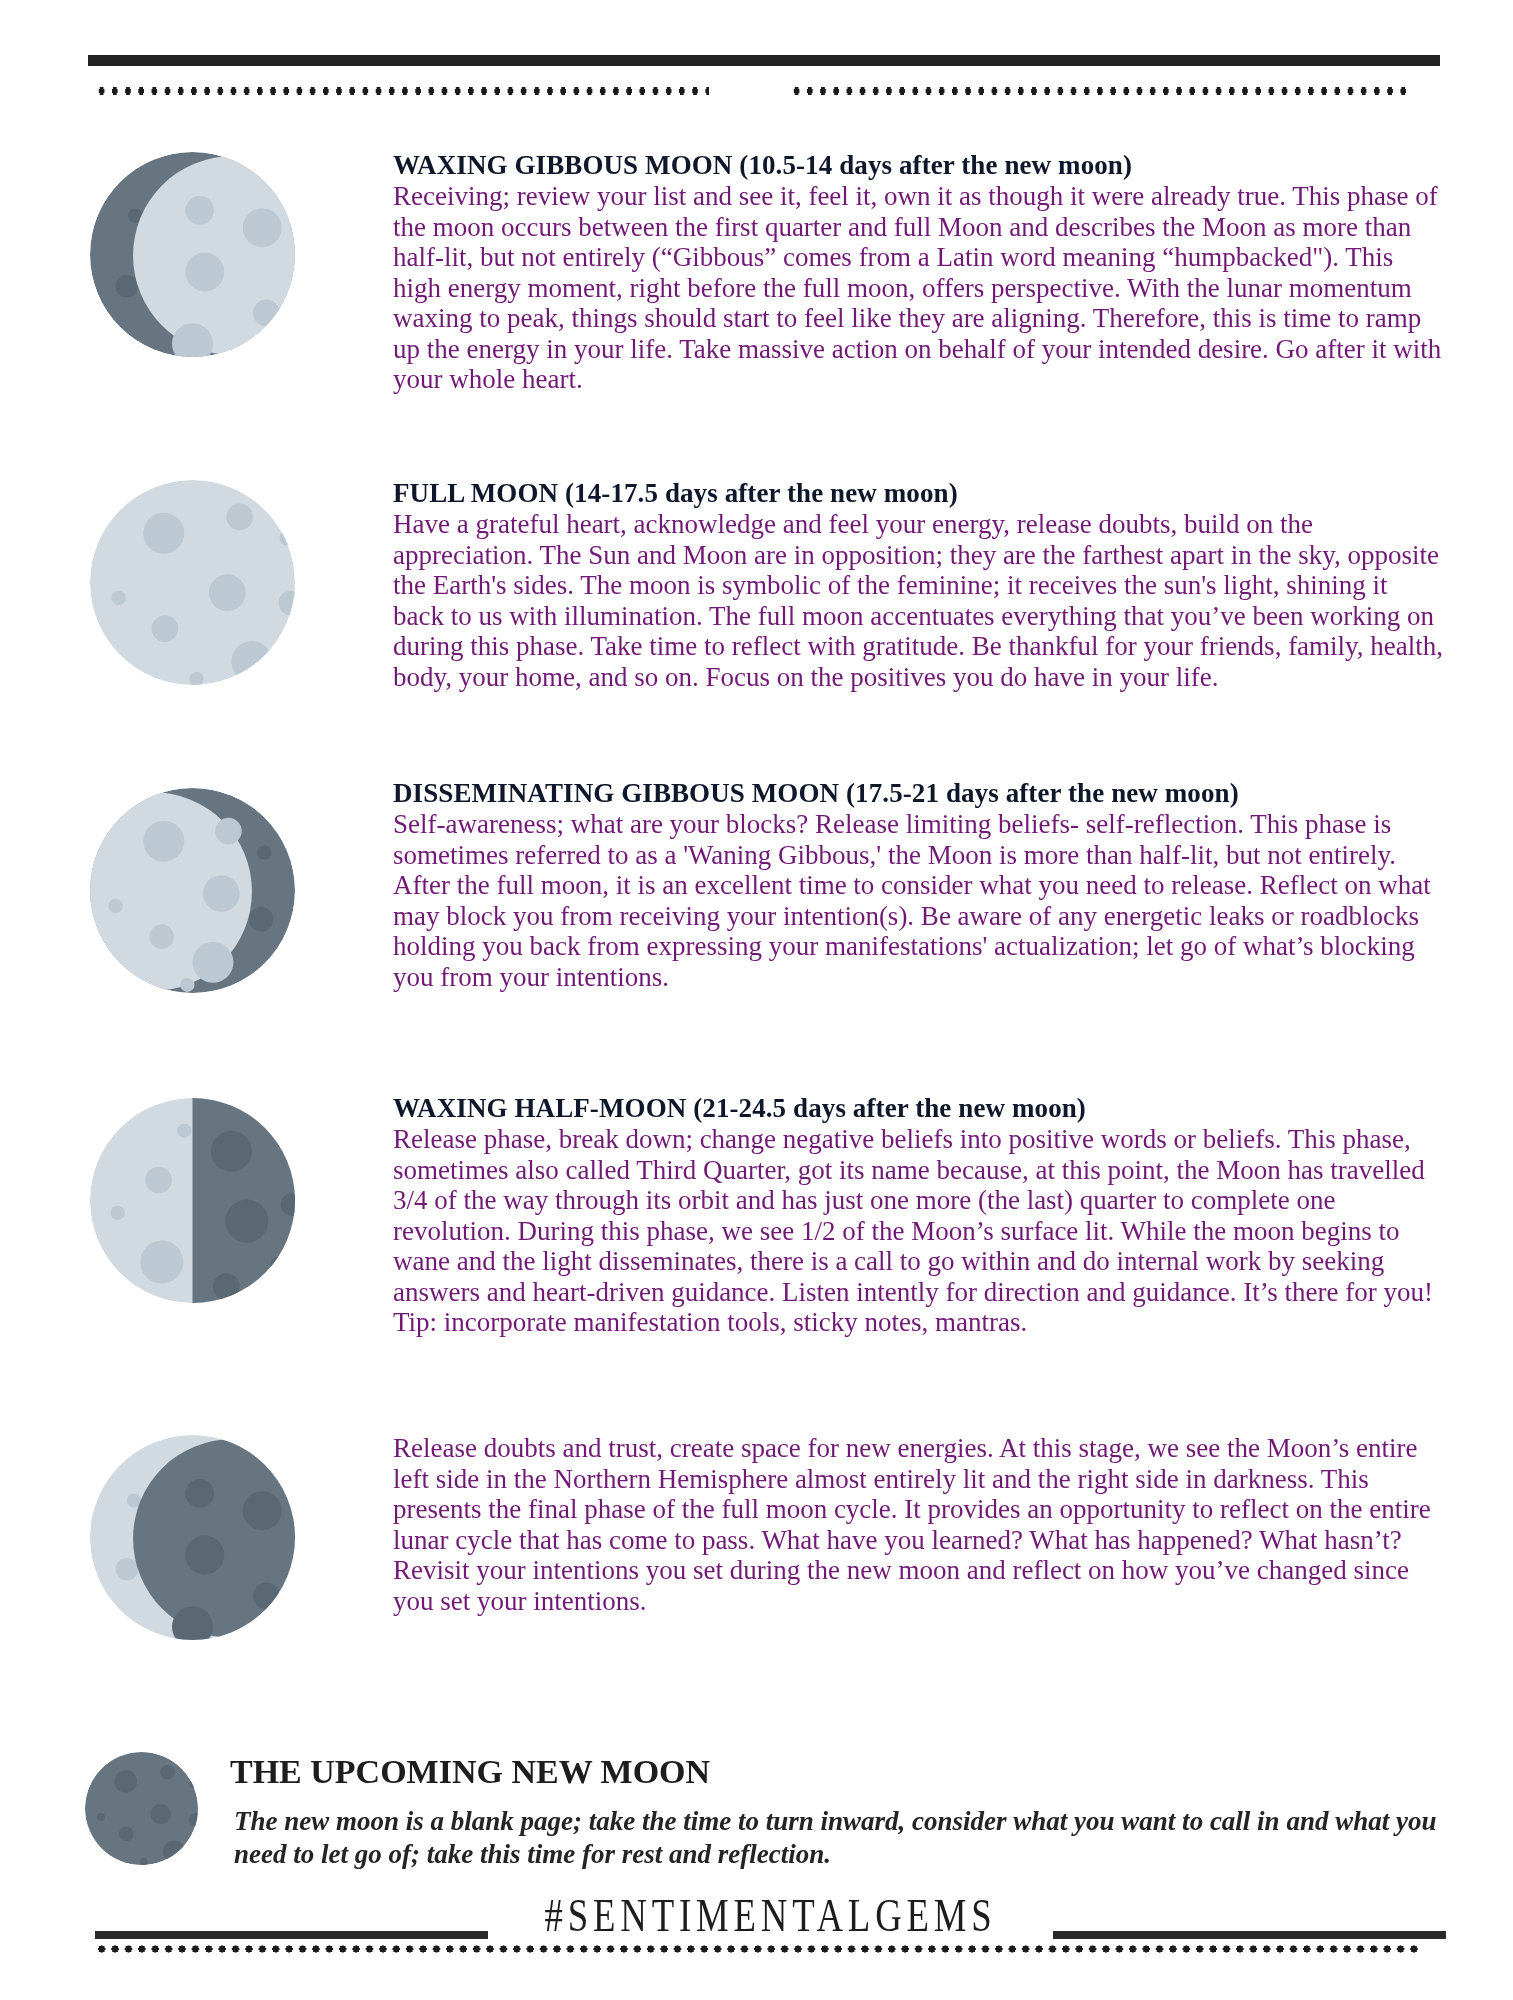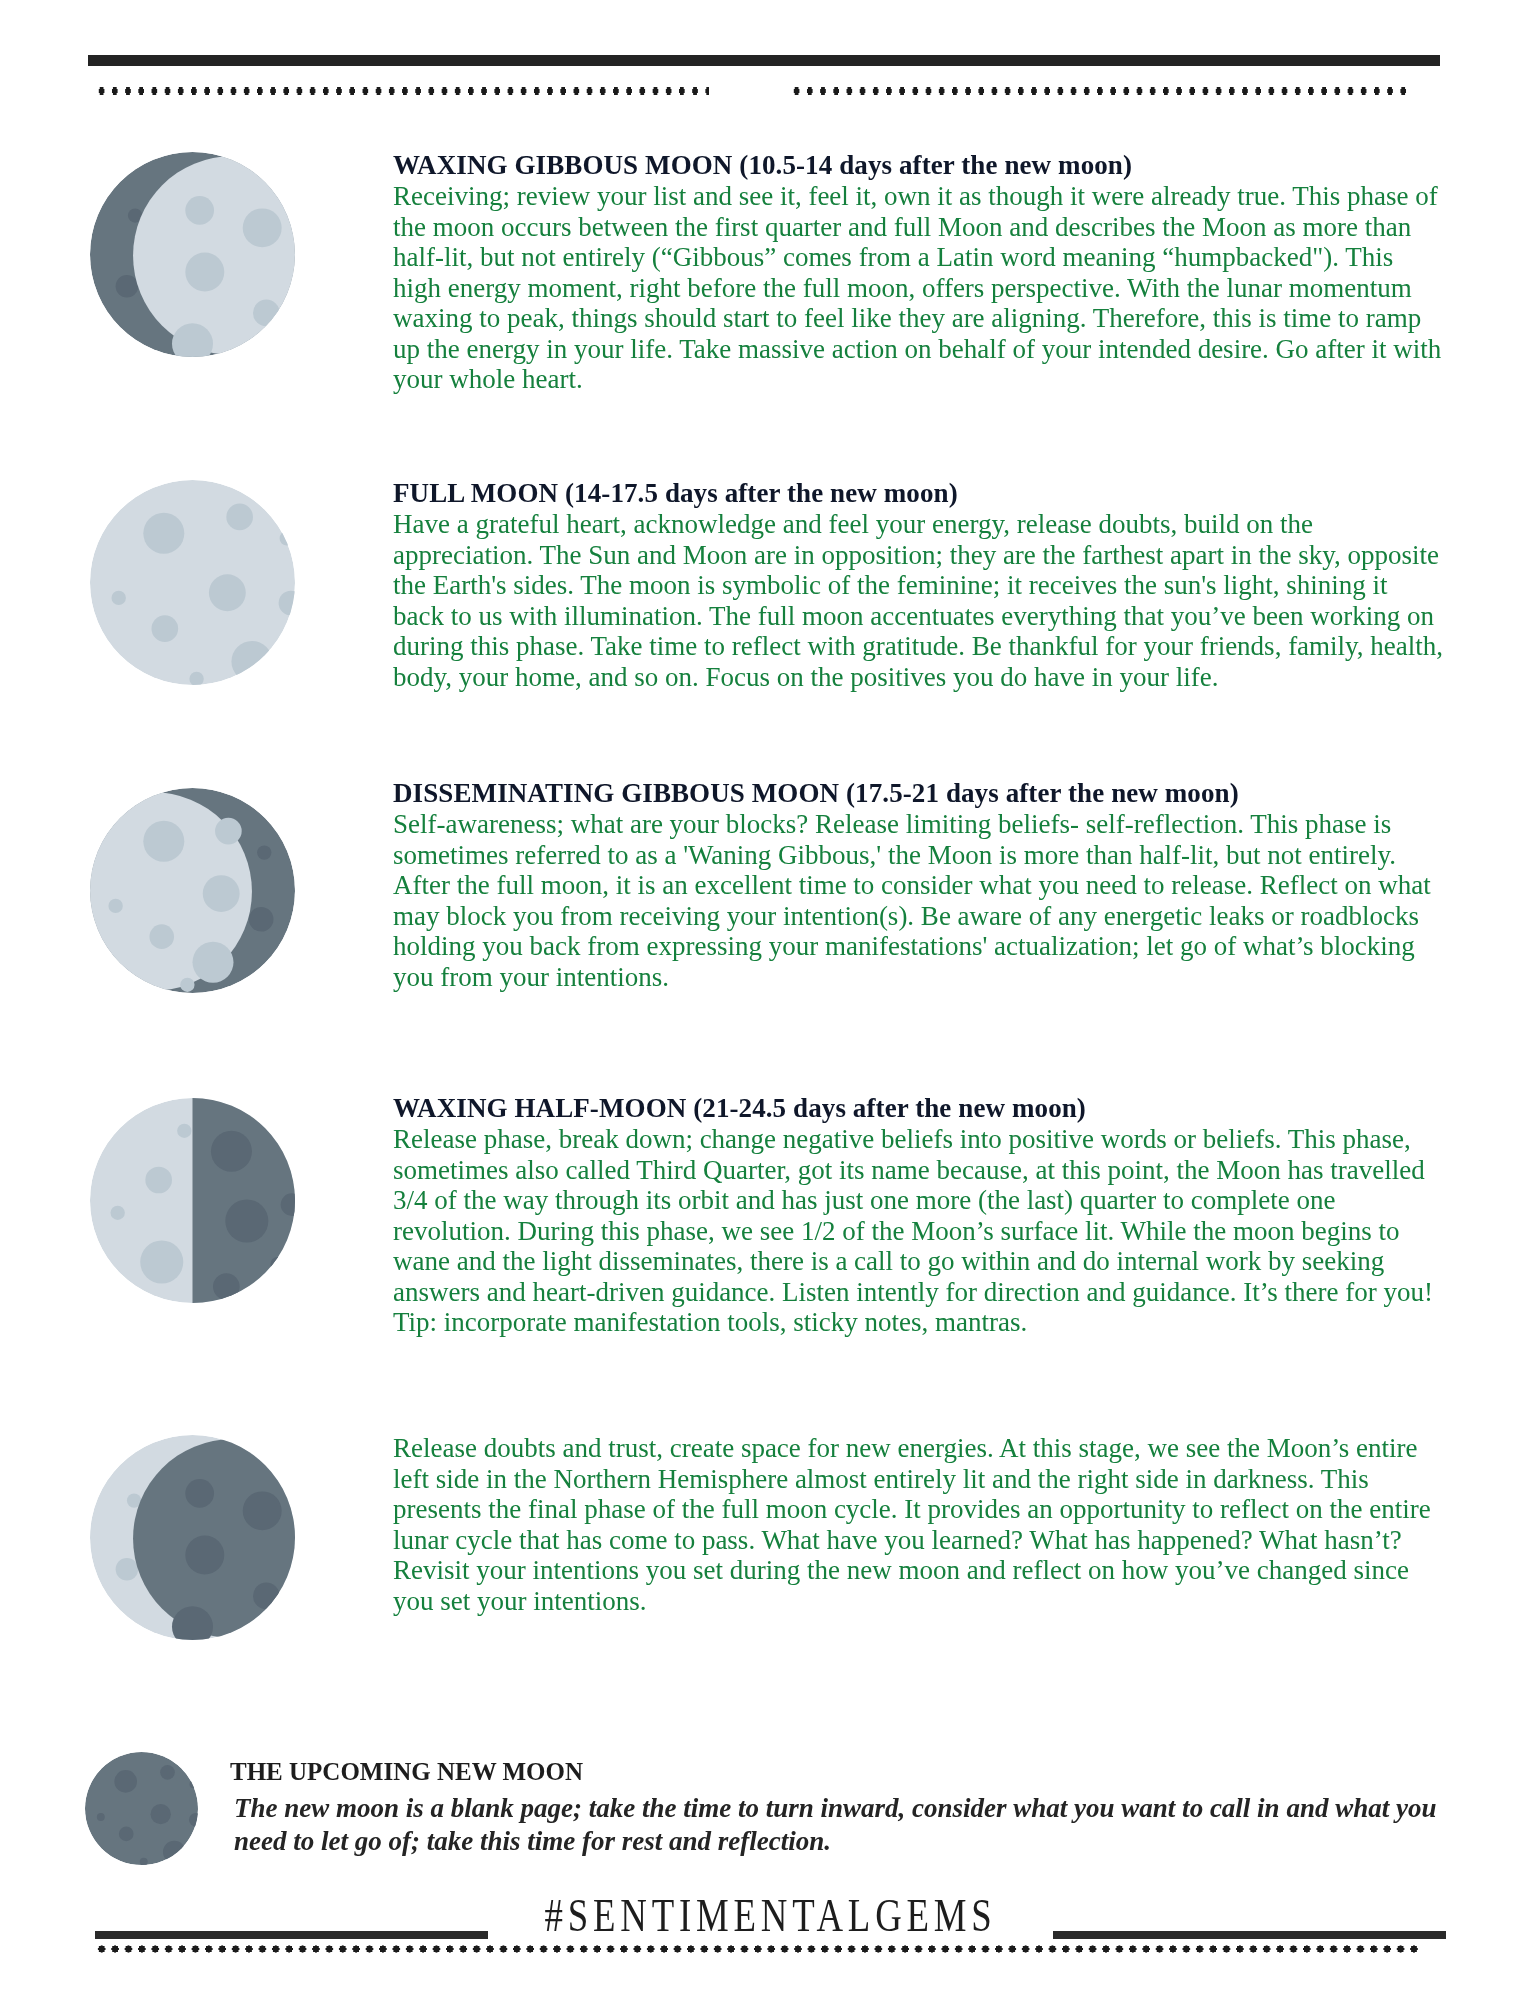--- a/index.html
+++ b/index.html
@@ -31,27 +31,27 @@
   }
   .phase{position:absolute;left:0;right:0;}
   .moon{position:absolute;left:90px;top:2px;width:205px;height:205px;}
   .moon svg{display:block;width:100%;height:100%;}
   .phase .text{position:absolute;left:393px;top:0;width:1052px;}
   .phase h2{
     margin:0;font-size:27px;line-height:31px;font-weight:700;
     letter-spacing:0.1px;color:#0f172a;
   }
   .phase p{
-    margin:0;font-size:27px;line-height:30.5px;color:#15803d;
+    margin:0;font-size:27px;line-height:30.5px;color:#701a75;
   }
   .upcoming{position:absolute;left:0;top:1752px;right:0;}
   .upcoming .moon-sm{position:absolute;left:85px;top:0;width:113px;height:113px;}
   .upcoming .moon-sm svg{display:block;width:100%;height:100%;}
   .upcoming .utext{position:absolute;left:230px;top:4px;width:1245px;}
-  .upcoming h3{margin:0 0 5px 0;font-size:25px;line-height:31px;font-weight:700;color:#1d1d1d;}
+  .upcoming h3{margin:0 0 18px 0;font-size:34px;line-height:31px;font-weight:700;color:#1d1d1d;}
   .upcoming p{margin:4px;font-size:27px;line-height:33px;font-weight:700;font-style:italic;color:#242424;}
   .footer{
     position:absolute;left:95px;top:1893px;width:1320px;height:46px;
     display:flex;align-items:flex-end;justify-content:space-between;
   }
   .footer .rule{height:8px;background:#2a2a2a;flex:0 0 393px;}
   .footer .hashtag{
     font-size:46px;line-height:46px;letter-spacing:6px;color:#1d1d1d;
     white-space:nowrap;transform:scaleX(0.8);transform-origin:50% 50%;
   }

